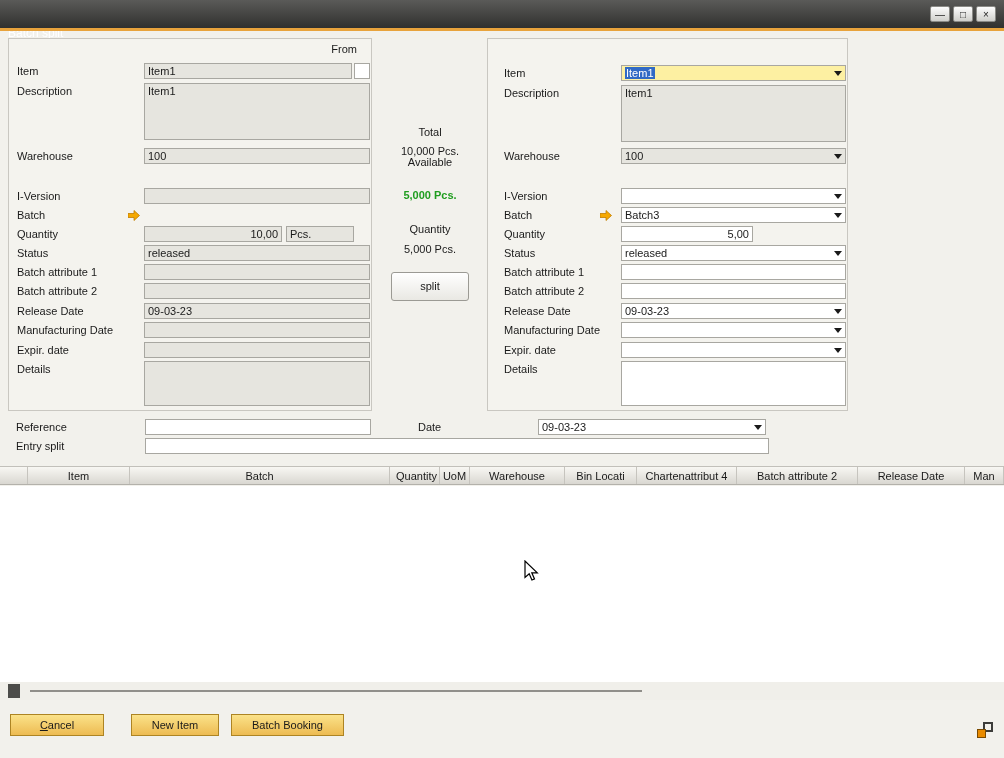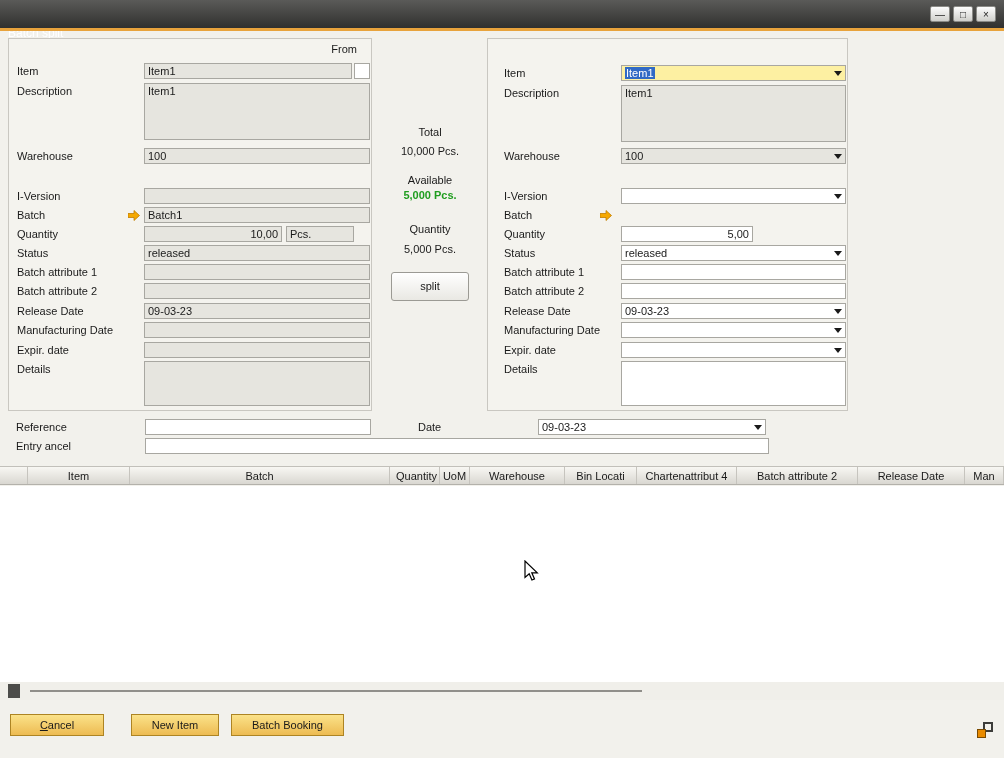--- a/index.html
+++ b/index.html
@@ -139,21 +139,20 @@
     <span class="lbl" style="top:111px">Warehouse</span>
     <div class="fld from-fld" style="top:109px">100</div>
 
     <span class="lbl" style="top:151px">I-Version</span>
     <div class="fld from-fld" style="top:149px"></div>
 
     <span class="lbl" style="top:170px">Batch</span>
     <svg class="linkarrow" style="left:119px;top:171px" viewBox="0 0 12 11">
         <polygon points="0,3.5 6,3.5 6,0.5 11.5,5.5 6,10.5 6,7.5 0,7.5" fill="#f5a800" stroke="#c07c00" stroke-width="0.8"></polygon>
       </svg>
-    <div class="fld from-fld" style="top:168px">Batch1</div>
 
     <span class="lbl" style="top:189px">Quantity</span>
     <div class="fld num" style="top:187px;left:135px;width:138px">10,00</div>
     <div class="fld" style="top:187px;left:277px;width:68px">Pcs.</div>
 
     <span class="lbl" style="top:208px">Status</span>
     <div class="fld from-fld" style="top:206px">released</div>
 
     <span class="lbl" style="top:227px">Batch attribute 1</span>
     <div class="fld from-fld" style="top:225px"></div>
@@ -170,21 +169,21 @@
     <span class="lbl" style="top:305px">Expir. date</span>
     <div class="fld from-fld" style="top:303px"></div>
 
     <span class="lbl" style="top:324px">Details</span>
     <div class="fld from-fld tall2" style="top:322px"></div>
   </div>
 
   <div class="center-col">
     <div class="cline" style="top:88px">Total</div>
     <div class="cline" style="top:107px">10,000 Pcs.</div>
-    <div class="cline" style="top:136px">Available</div>
+    <div class="cline" style="top:118px">Available</div>
     <div class="cline green" style="top:151px">5,000 Pcs.</div>
     <div class="cline" style="top:185px">Quantity</div>
     <div class="cline" style="top:205px">5,000 Pcs.</div>
     <div class="split-btn">split</div>
   </div>
 
   <div class="panel to-panel">
     <span class="lbl" style="top:28px">Item</span>
     <div class="fld to-fld yellow" style="top:26px">
       <span class="seltext">Item1</span>
@@ -203,20 +202,24 @@
     <span class="lbl" style="top:151px">I-Version</span>
     <div class="fld to-fld white" style="top:149px">
       <span></span>
       <span class="dda"></span>
     </div>
 
     <span class="lbl" style="top:170px">Batch</span>
     <svg class="linkarrow" style="left:112px;top:171px" viewBox="0 0 12 11">
         <polygon points="0,3.5 6,3.5 6,0.5 11.5,5.5 6,10.5 6,7.5 0,7.5" fill="#f5a800" stroke="#c07c00" stroke-width="0.8"></polygon>
       </svg>
+    <div class="fld to-fld white" style="top:168px">
+      <span>Batch3</span>
+      <span class="dda"></span>
+    </div>
 
     <span class="lbl" style="top:189px">Quantity</span>
     <div class="fld white num" style="top:187px;left:133px;width:132px">5,00</div>
 
     <span class="lbl" style="top:208px">Status</span>
     <div class="fld to-fld white" style="top:206px">
       <span>released</span>
       <span class="dda"></span>
     </div>
 
@@ -250,21 +253,21 @@
 
   <span class="abs" style="left:16px;top:421px">Reference</span>
   <div class="fld white" style="left:145px;top:419px;width:226px"></div>
 
   <span class="abs" style="left:418px;top:421px">Date</span>
   <div class="fld white" style="left:538px;top:419px;width:228px">
     <span>09-03-23</span>
     <span class="dda"></span>
   </div>
 
-  <span class="abs" style="left:16px;top:440px">Entry ancel</span>
+  <span class="abs" style="left:16px;top:440px">Entry split</span>
   <div class="fld white" style="left:145px;top:438px;width:624px"></div>
 
   <div class="thead">
     <div class="th" style="width:28px"></div>
     <div class="th" style="width:102px">Item</div>
     <div class="th" style="width:260px">Batch</div>
     <div class="th right" style="width:50px">Quantity</div>
     <div class="th" style="width:30px">UoM</div>
     <div class="th" style="width:95px">Warehouse</div>
     <div class="th" style="width:72px">Bin Locati</div>

